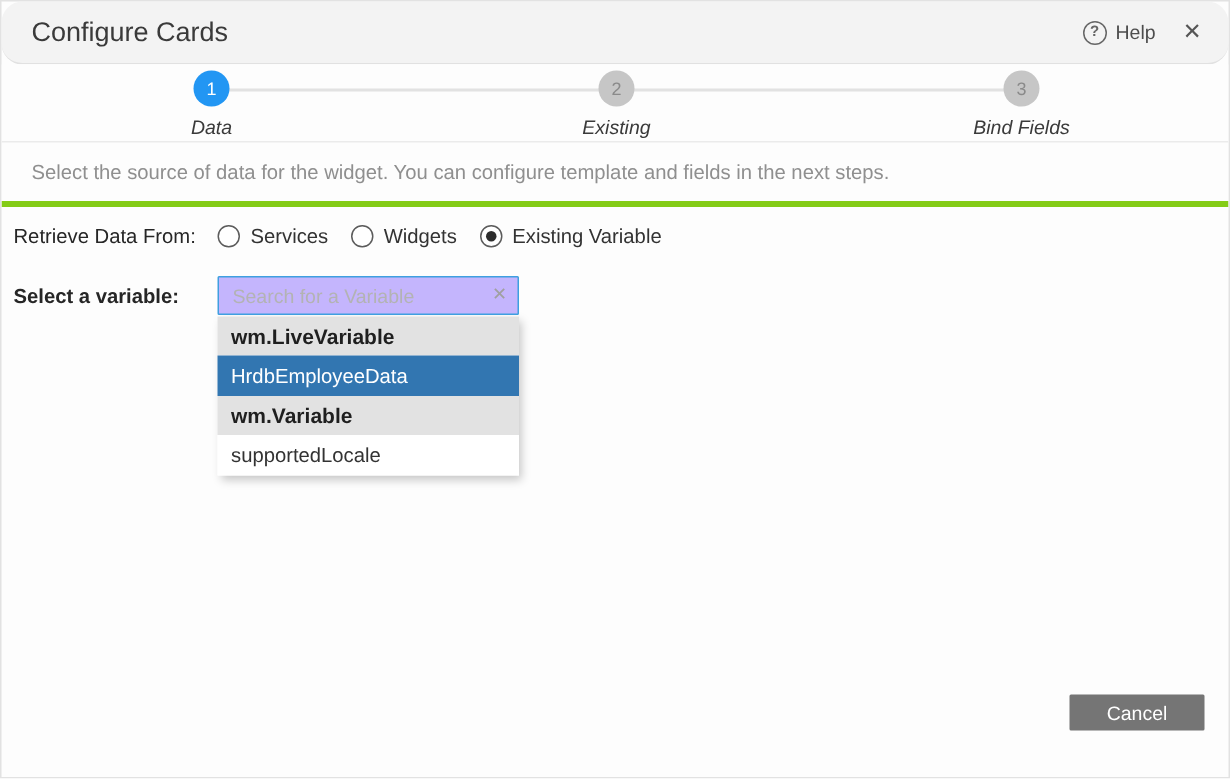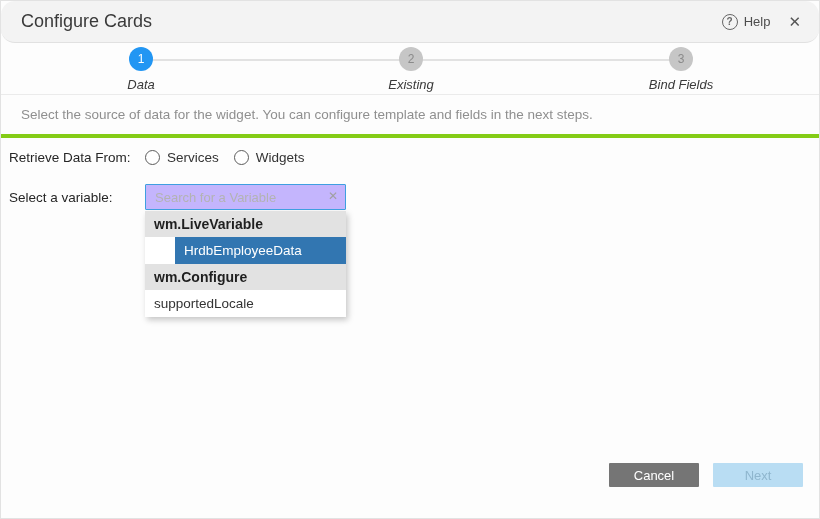--- a/index.html
+++ b/index.html
@@ -89,21 +89,21 @@
   }
 
   
   .content { padding: 12px 8px 0 8px; }
   .form-row { display: flex; align-items: flex-end; }
   .form-row.top-align { align-items: flex-start; margin-top: 19px; }
   .field-label {
     width: 136px; flex: 0 0 136px;
     font-size: 13.5px; color: #262626;
   }
-  .top-align .field-label { padding-top: 6px; }
+  .top-align .field-label { padding-top: 6px; font-weight: bold; }
 
   .radio-group { display: flex; align-items: center; }
   .radio-opt { display: flex; align-items: center; margin-right: 15px; cursor: pointer; }
   .radio-circle {
     width: 15px; height: 15px; border-radius: 50%;
     border: 1.5px solid #5c5c5c; background: #fff;
     display: inline-flex; align-items: center; justify-content: center;
     flex: 0 0 15px;
   }
   .radio-opt.checked .radio-circle::after {
@@ -139,21 +139,21 @@
     background: #e2e2e2;
     padding: 5px 9px;
     font-size: 14px; font-weight: bold; color: #1f1f1f;
   }
   .dd-item {
     background: #ffffff;
     padding: 6px 9px;
     font-size: 13.5px; color: #333;
     cursor: pointer;
   }
-  .dd-item.selected { background: #3276b1; color: #ffffff; margin-left: 30px; }
+  .dd-item.selected { background: #3276b1; color: #ffffff; }
 
   
   .footer {
     position: absolute; right: 16px; bottom: 31px;
     display: flex; gap: 14px;
   }
   .btn {
     width: 90px; height: 24px;
     border: none; font-size: 13px;
     font-family: "Liberation Sans", sans-serif;
@@ -202,39 +202,42 @@
       <div class="field-label">Retrieve Data From:</div>
       <div class="radio-group">
         <div class="radio-opt">
           <span class="radio-circle"></span>
           <span class="radio-label">Services</span>
         </div>
         <div class="radio-opt">
           <span class="radio-circle"></span>
           <span class="radio-label">Widgets</span>
         </div>
+        <div class="radio-opt checked">
+          <span class="radio-circle"></span>
+          <span class="radio-label">Existing Variable</span>
+        </div>
       </div>
     </div>
 
     <div class="form-row top-align">
       <div class="field-label">Select a variable:</div>
       <div class="combo">
         <div class="search-wrap">
           <input class="search-input" type="text" placeholder="Search for a Variable" style="">
           <span class="clear-icon">✕</span>
         </div>
         <div class="dropdown">
           <div class="dd-group">wm.LiveVariable</div>
           <div class="dd-item selected">HrdbEmployeeData</div>
-          <div class="dd-group">wm.Configure</div>
+          <div class="dd-group">wm.Variable</div>
           <div class="dd-item">supportedLocale</div>
         </div>
       </div>
     </div>
 
   </div>
 
   <div class="footer">
     <button class="btn btn-cancel">Cancel</button>
-    <button class="btn btn-next">Next</button>
   </div>
 
 </div>
 
 </body></html>

